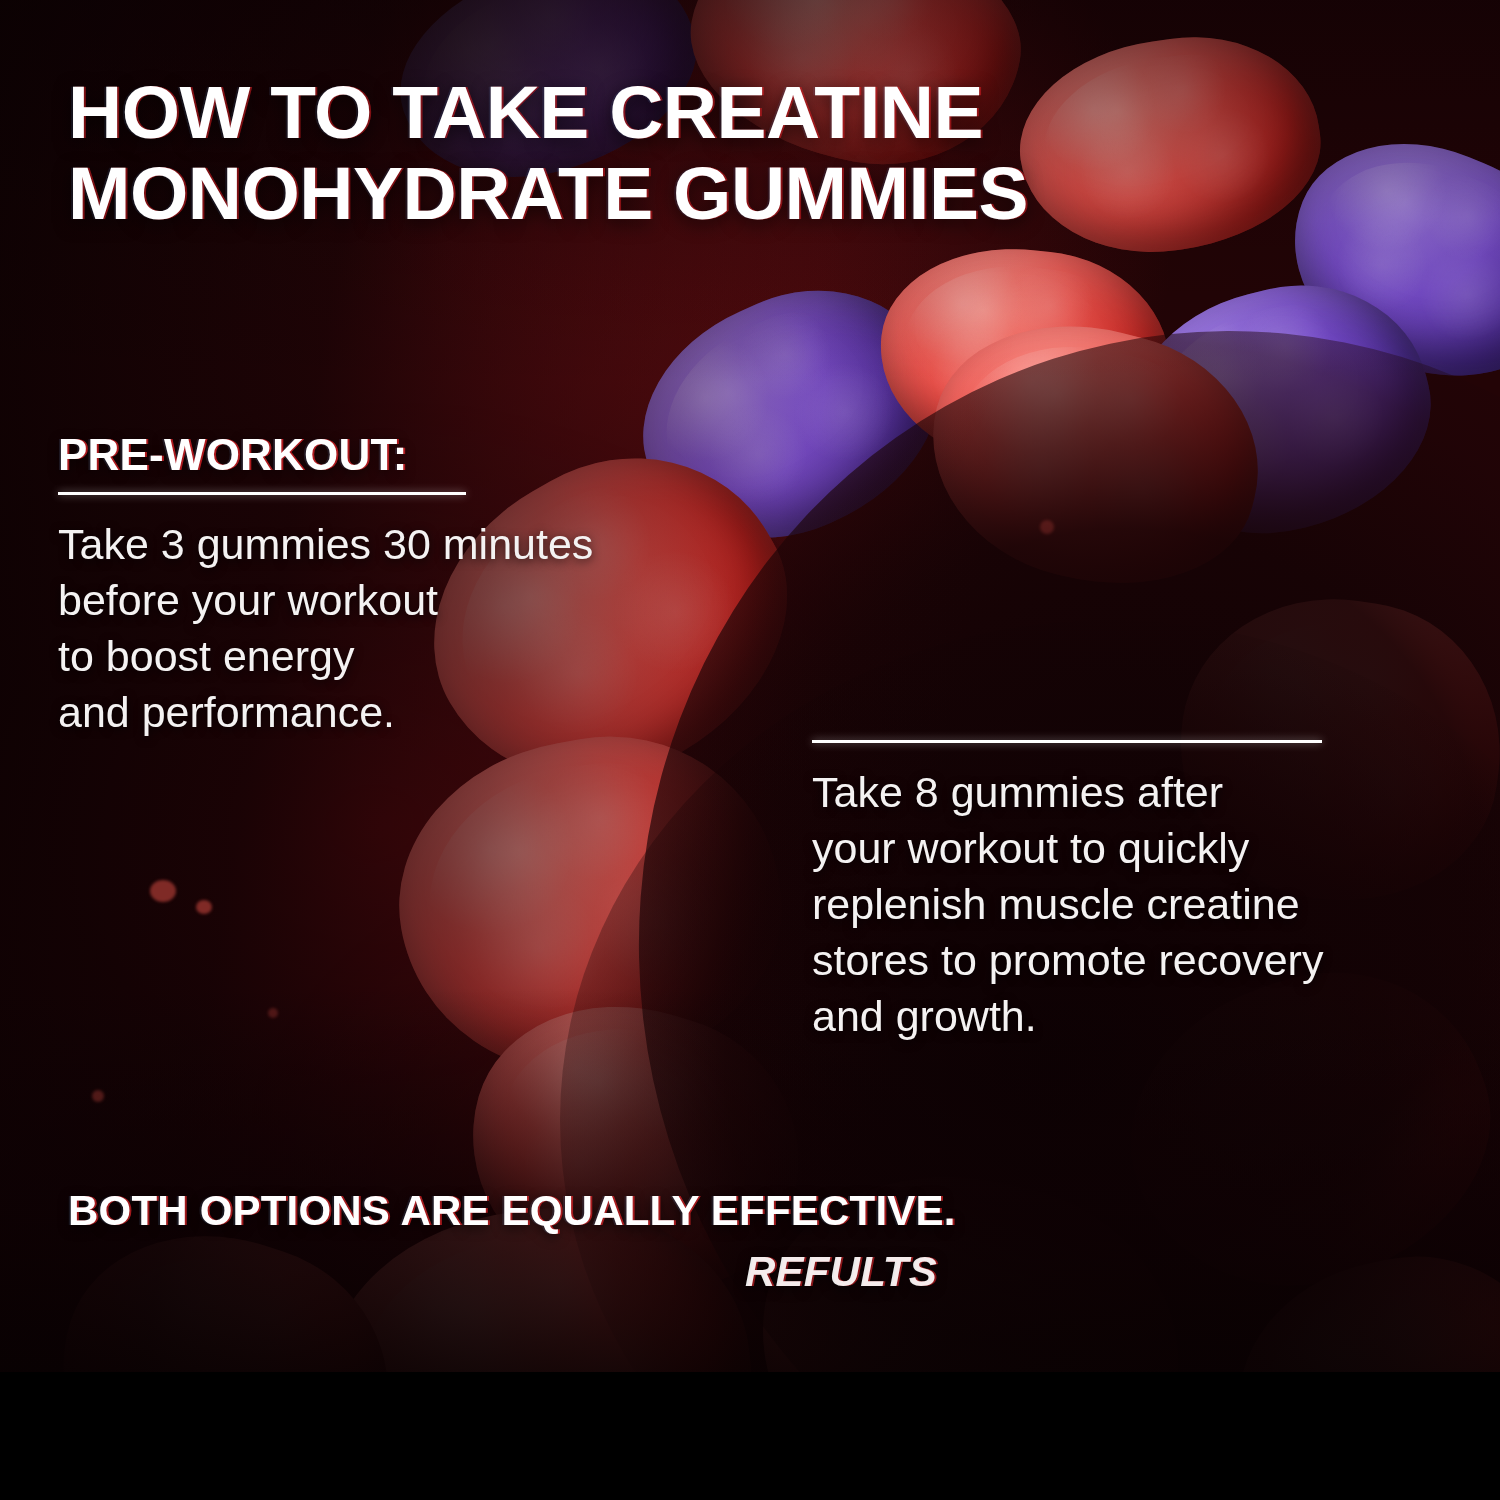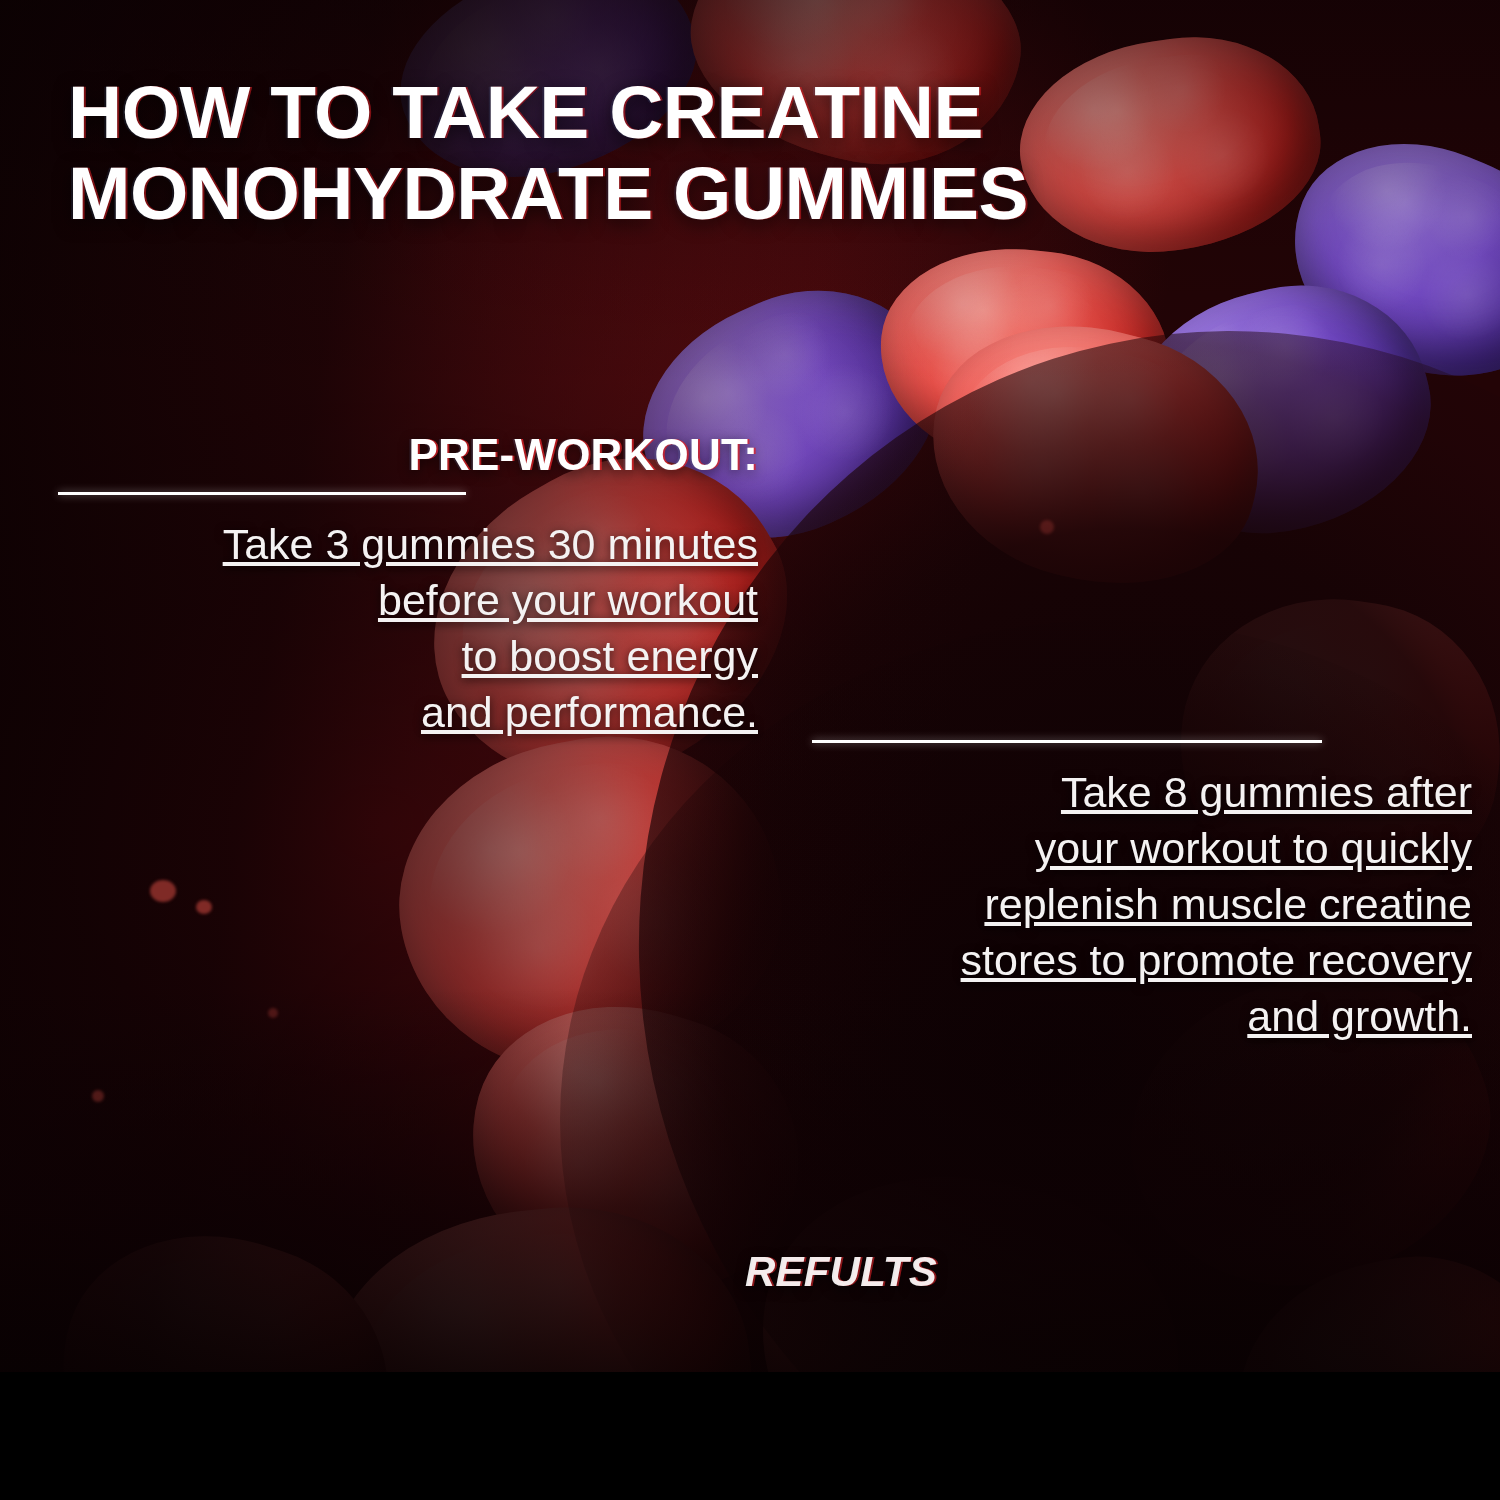--- a/index.html
+++ b/index.html
@@ -144,21 +144,20 @@
     color: #ffffff;
     font-weight: 700;
     font-size: 75px;
     line-height: 1.08;
     letter-spacing: -0.5px;
     text-shadow: 2px 0 0 rgba(220,30,35,0.55), -2px 0 0 rgba(120,180,255,0.10), 0 4px 18px rgba(0,0,0,0.65);
   }
 
   .block {
     position: absolute;
-    text-align: right;
   }
   .block-heading {
     color: #ffffff;
     font-weight: 700;
     font-size: 44px;
     letter-spacing: 0.2px;
     text-shadow: 2px 0 0 rgba(225,35,40,0.75), -2px 0 0 rgba(140,190,255,0.12), 0 3px 12px rgba(0,0,0,0.6);
     white-space: nowrap;
   }
   .rule {
@@ -168,21 +167,20 @@
     box-shadow: 0 0 8px rgba(255,255,255,0.45);
   }
   .block-body {
     margin-top: 22px;
     color: #f4f2f2;
     font-size: 43px;
     line-height: 1.30;
     font-weight: 400;
     text-shadow: 0 2px 10px rgba(0,0,0,0.75);
     white-space: pre-line;
-    text-decoration: underline;
   }
 
   #pre-workout-block { left: 58px; top: 430px; width: 700px; }
   #pre-workout-block .rule { width: 408px; }
 
   #post-workout-block { left: 812px; top: 728px; width: 660px; }
   #post-workout-block .rule { width: 510px; }
 
   .footer {
     position: absolute;
@@ -264,17 +262,18 @@
     <div class="block" id="post-workout-block">
       <div class="rule"></div>
       <div class="block-body">Take 8 gummies after
 your workout to quickly
 replenish muscle creatine
 stores to promote recovery
 and growth.</div>
     </div>
 
     <div class="footer">
+      <div>BOTH OPTIONS ARE EQUALLY EFFECTIVE.</div>
     </div>
     <div class="footer-ghost">REFULTS</div>
 
   </div>
 </div>
 
 </body></html>

